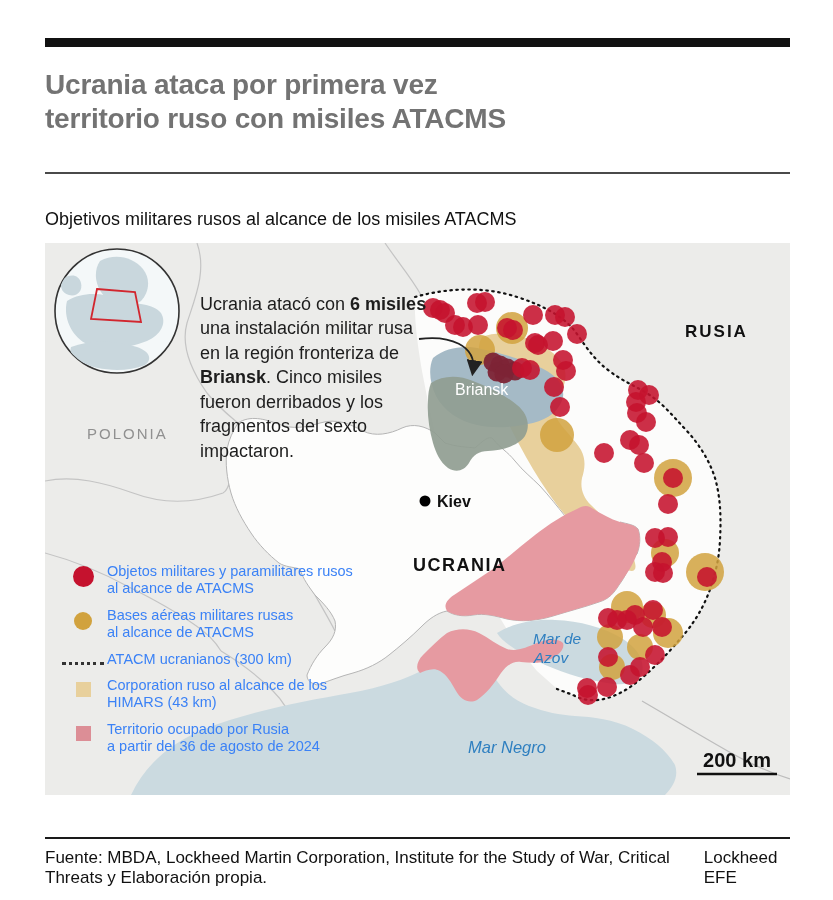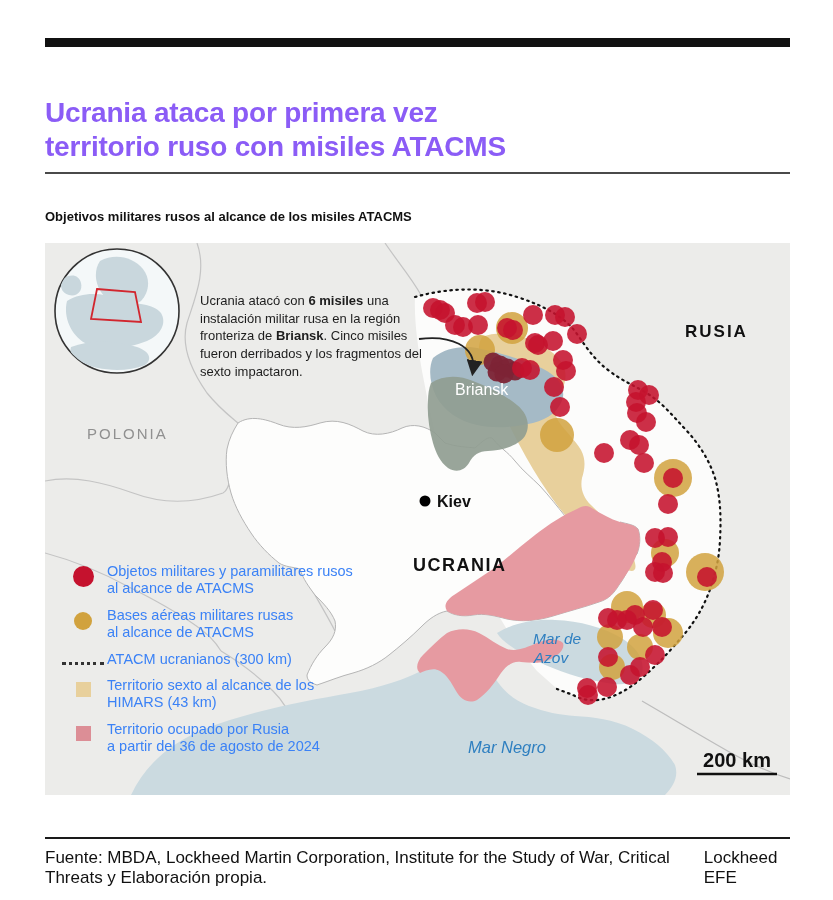--- a/index.html
+++ b/index.html
@@ -1,26 +1,26 @@
 <!DOCTYPE html>
 <html style="--red: #c5122e; --gold: #d1a23e; --dark_red: #7d2436; --tan: #e8d09c; --pink: #e69aa1; --pink_swatch: #dc8e96; --sea: #cbdae0; --land: #ececea; --white_zone: #fcfcfb; --briansk_blue: #a5bac6; --briansk_olive: #909d91; --border: #c4c4c4; --ukraine_stroke: #b5b5b5; --sea_label: #2e7fc0; --accent: #d2262e;"><head>
 <meta charset="utf-8">
 <style>
   html,body{margin:0;padding:0;background:#ffffff;}
   body{width:833px;height:900px;position:relative;overflow:hidden;
        font-family:"Liberation Sans",sans-serif;color:#111;}
   .abs{position:absolute;}
   #topbar{left:45px;top:38px;width:745px;height:9px;background:#111;}
   #title{left:45px;top:68px;width:700px;font-size:28px;font-weight:bold;
-         line-height:1.2;color:#8b5cf6;letter-spacing:-0.2px;margin-top:28px;}
+         line-height:1.2;color:#737373;letter-spacing:-0.2px;}
   #divider{left:45px;top:172px;width:745px;border-top:2px solid #4a4a4a;}
-  #subtitle{left:45px;top:209px;width:700px;font-size:13px;font-weight:bold;color:#111;}
+  #subtitle{left:45px;top:209px;width:700px;font-size:18px;font-weight:normal;color:#111;}
   #map{left:45px;top:243px;width:745px;height:552px;}
   #map svg{position:absolute;left:0;top:0;}
-  #annotation{left:155px;top:49px;width:228px;font-size:13px;line-height:1.36;color:#1d1d1d;}
+  #annotation{left:155px;top:49px;width:228px;font-size:18px;line-height:1.36;color:#1d1d1d;}
   #legend{left:14px;top:320px;width:312px;display:flex;flex-direction:column;gap:9px;}
   .lg-item{display:flex;align-items:flex-start;}
   .lg-swatch{width:48px;flex:0 0 48px;display:flex;justify-content:center;padding-top:3px;}
   .lg-text{font-size:14.5px;line-height:1.2;color:#3b82f6;}
   .sw-red{width:21px;height:21px;border-radius:50%;background:var(--red);}
   .sw-gold{width:18px;height:18px;border-radius:50%;background:var(--gold);margin-top:2px;}
   .sw-dots{width:42px;border-top:3px dotted #333;margin-top:8px;}
   .sw-tan{width:15px;height:15px;background:var(--tan);margin-top:2px;}
   .sw-pink{width:15px;height:15px;background:var(--pink_swatch);margin-top:2px;}
   #footer-line{left:45px;top:837px;width:745px;border-top:2px solid #1a1a1a;}
@@ -267,21 +267,21 @@
         </div>
       <div class="lg-text">
         <div>ATACM ucranianos (300 km)</div>
       </div>
     </div>
     <div class="lg-item">
       <div class="lg-swatch">
           <div class="sw-tan"></div>
         </div>
       <div class="lg-text">
-        <div>Territorio sexto al alcance de los</div>
+        <div>Corporation ruso al alcance de los</div>
         <div>HIMARS (43 km)</div>
       </div>
     </div>
     <div class="lg-item">
       <div class="lg-swatch">
           <div class="sw-pink"></div>
         </div>
       <div class="lg-text">
         <div>Territorio ocupado por Rusia</div>
         <div>a partir del 36 de agosto de 2024</div>

